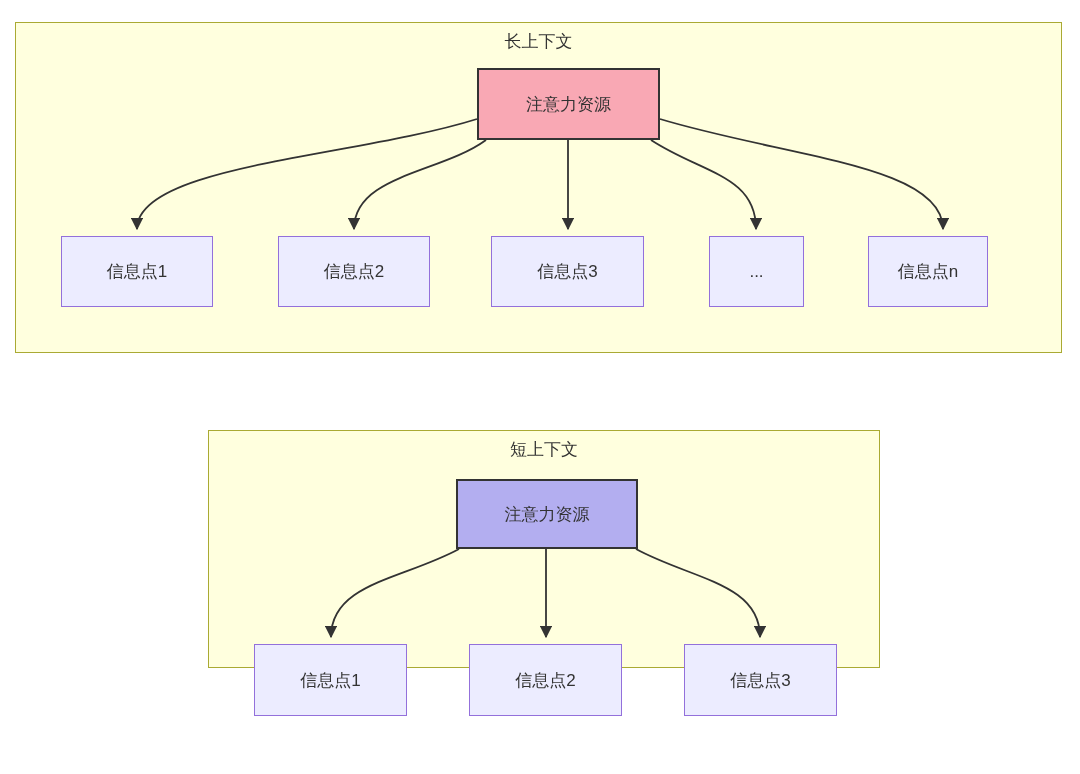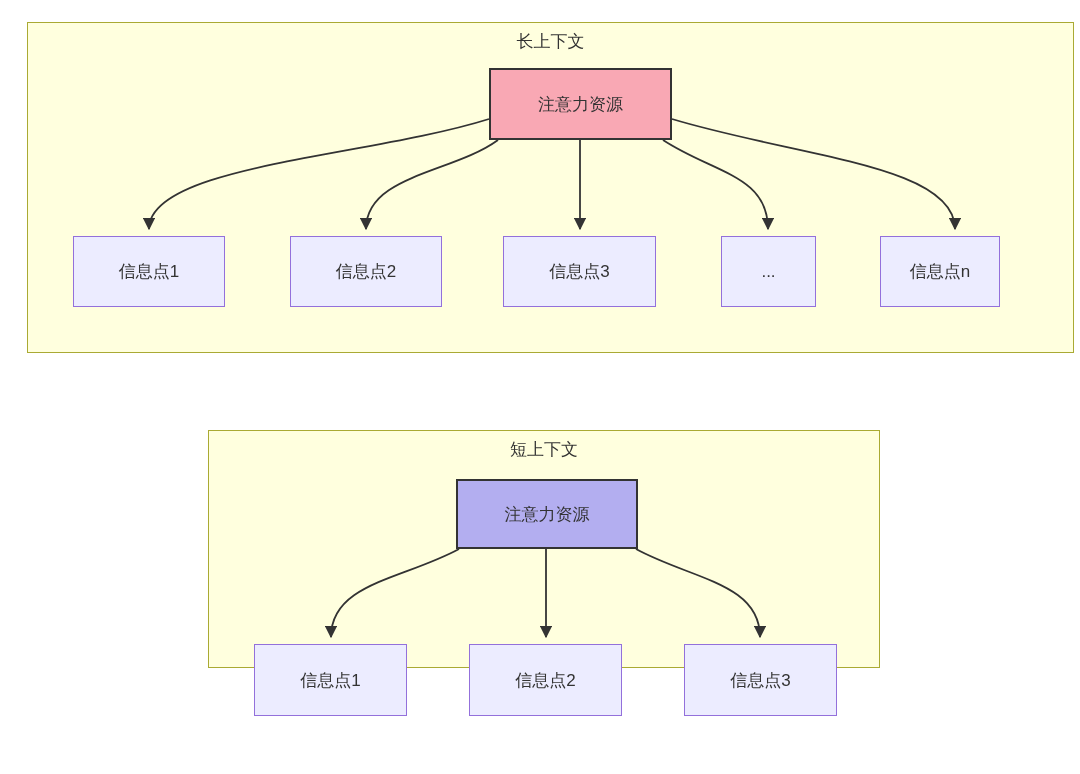--- a/index.html
+++ b/index.html
@@ -41,21 +41,21 @@
     border:1.3px solid var(--node-border);
   }
   svg.edges{position:absolute;left:0;top:0;overflow:visible;pointer-events:none;}
   svg.edges path.edge{fill:none;stroke:var(--edge);stroke-width:1.8px;}
 </style>
 </head>
 <body>
 
 <div class="stage">
 
-  <div class="cluster" style="left:27px;top:22px;width:1047px;height:331px;padding-left:47px;">
+  <div class="cluster" style="left:15px;top:22px;width:1047px;height:331px;padding-left:47px;">
 
     <div class="cluster-title">长上下文</div>
 
     <svg class="edges" width="1047" height="331" viewBox="0 0 1047 331">
       <defs>
         <marker id="arrow-long" viewBox="0 0 10 10" refX="9" refY="5" markerWidth="7" markerHeight="7" orient="auto-start-reverse">
           <path d="M0,0 L10,5 L0,10 z" fill="#333333"></path>
         </marker>
       </defs>
       <path class="edge" d="M461,96 C340,134 121,142 121,206" marker-end="url(#arrow-long)"></path>

